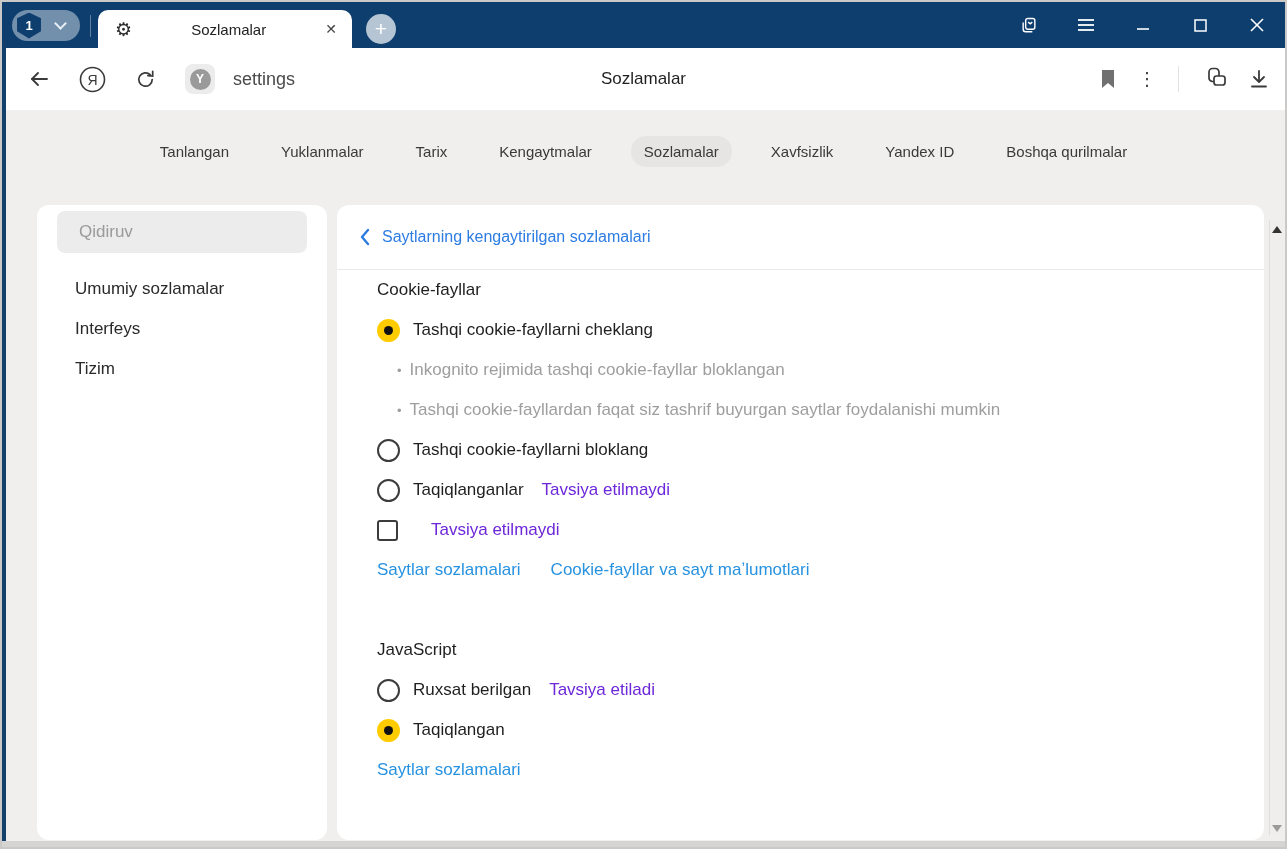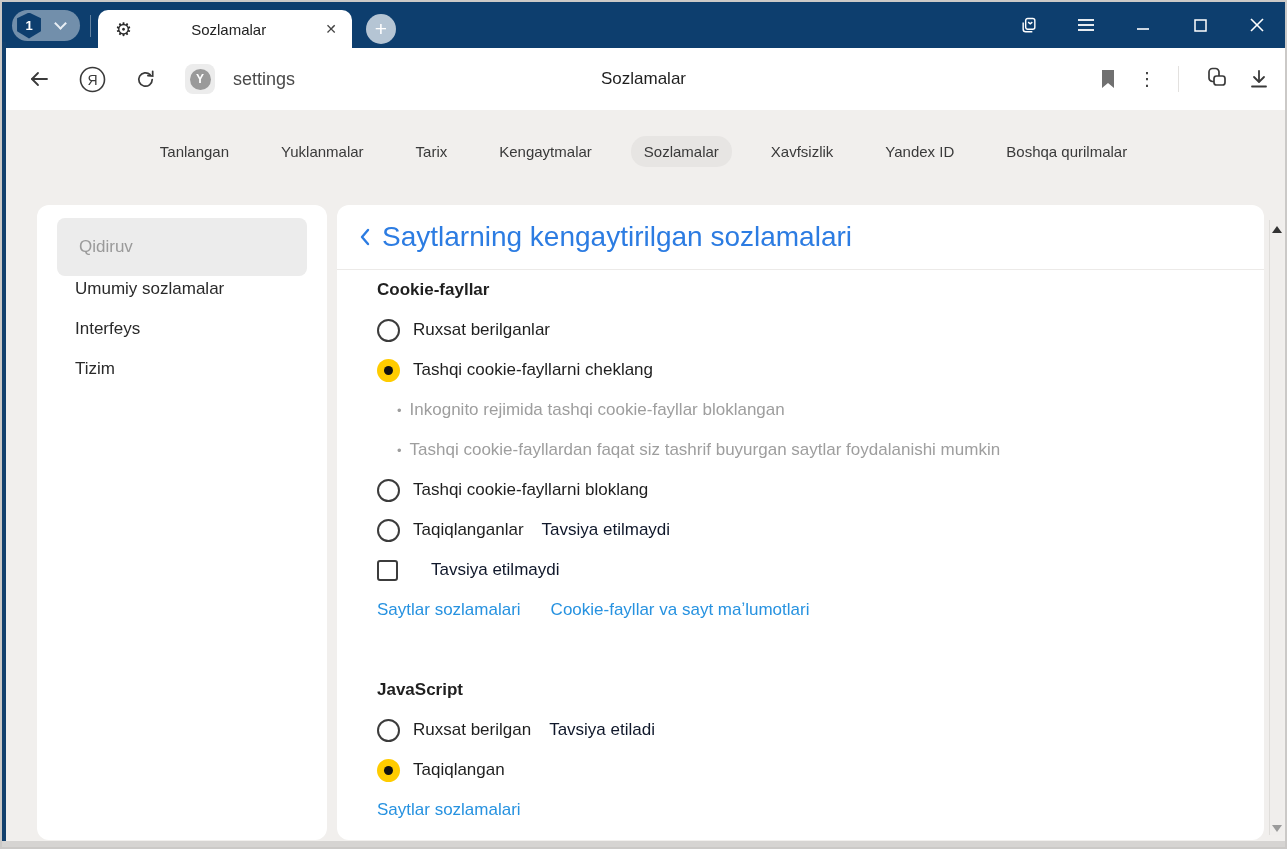--- a/index.html
+++ b/index.html
@@ -45,43 +45,43 @@
   
   .page { position:absolute; top:108px; left:0; right:0; bottom:6px; background:#f1efed; }
 
   .navstrip { position:absolute; top:26px; left:0; right:0; display:flex; justify-content:center;
     align-items:center; gap:26px; }
   .navtab { font-size:15px; color:#3a3a3a; padding:7px 13px; border-radius:15px; white-space:nowrap; }
   .navtab.active { background:#e7e5e3; }
 
   
   .sidebar { position:absolute; left:35px; top:95px; width:290px; height:635px; background:#fff; border-radius:12px; }
-  .search-box { position:absolute; left:20px; right:20px; top:13px; height:58px; }
+  .search-box { position:absolute; left:20px; right:20px; top:6px; height:42px; }
   .search-box input { width:100%; height:100%; background:#ececec; border:none; border-radius:8px;
     padding:0 22px; font-size:17px; color:#333; font-family:inherit; outline:none; }
   .search-box input::placeholder { color:#9a9a9a; }
   .side-items { position:absolute; top:64px; left:0; right:0; }
   .side-item { height:40px; display:flex; align-items:center; padding-left:38px; font-size:17px; color:#2a2a2a; }
 
   
   .main { position:absolute; left:335px; top:95px; width:927px; height:635px; background:#fff;
     border-radius:12px; overflow:hidden; }
   .panel-header { height:65px; border-bottom:1px solid #eceae8; display:flex; align-items:center;
     padding-left:22px; gap:11px; }
-  .panel-header .htitle { font-size:28px; color:#2c7ce2; }
+  .panel-header .htitle { font-size:16px; color:#2c7ce2; }
   .row { height:40px; display:flex; align-items:center; padding-left:40px; font-size:17px; color:#1f1f1f; }
-  .section-heading { font-weight:bold; }
+  .section-heading { font-weight:normal; }
   .radio { width:23px; height:23px; border-radius:50%; border:2px solid #3c3c3c; background:#fff;
     flex:0 0 auto; margin-right:13px; }
   .radio.selected { border:none; background:#ffcc00; position:relative; }
   .radio.selected::after { content:""; position:absolute; left:7px; top:7px; width:9px; height:9px;
     border-radius:50%; background:#111; }
   .checkbox { width:21px; height:21px; border:2px solid #3c3c3c; border-radius:3px; background:#fff;
     flex:0 0 auto; margin-right:15px; }
-  .note { color:#0f172a; margin-left:18px;text-align:center; }
+  .note { color:#6d28d9; margin-left:18px;text-align:center; }
   .bullet-row { padding-left:60px; color:#9e9e9e; }
   .bullet-row::before { content:"•"; font-size:13px; margin-right:8px; color:#9e9e9e; }
   .links-row { gap:30px; }
   .link { color:#2792e0; text-decoration:none; cursor:pointer; }
   .section-gap { height:40px; }
 
   
   .scrollbar { position:absolute; right:2px; top:110px; bottom:6px; width:14px; background:#f0eeec;
     border-left:1px solid #dfddda; }
   .scroll-up { position:absolute; top:6px; left:2px; width:0; height:0;
@@ -233,24 +233,20 @@
     <div class="main">
       <div class="panel-header">
         <svg width="12" height="18" viewBox="0 0 12 18" fill="none" stroke="#2c7ce2" stroke-width="2.4" stroke-linecap="round" stroke-linejoin="round">
           <polyline points="9,2 3,9 9,16"></polyline>
         </svg>
         <span class="htitle">Saytlarning kengaytirilgan sozlamalari</span>
       </div>
 
       <div class="row section-heading">Cookie-fayllar</div>
 
-      <div class="row">
-        <span class="radio"></span>
-        <span>Ruxsat berilganlar</span>
-      </div>
 
       <div class="row">
         <span class="radio selected"></span>
         <span>Tashqi cookie-fayllarni cheklang</span>
       </div>
 
       <div class="row bullet-row">Inkognito rejimida tashqi cookie-fayllar bloklangan</div>
       <div class="row bullet-row">Tashqi cookie-fayllardan faqat siz tashrif buyurgan saytlar foydalanishi mumkin</div>
 
       <div class="row">

